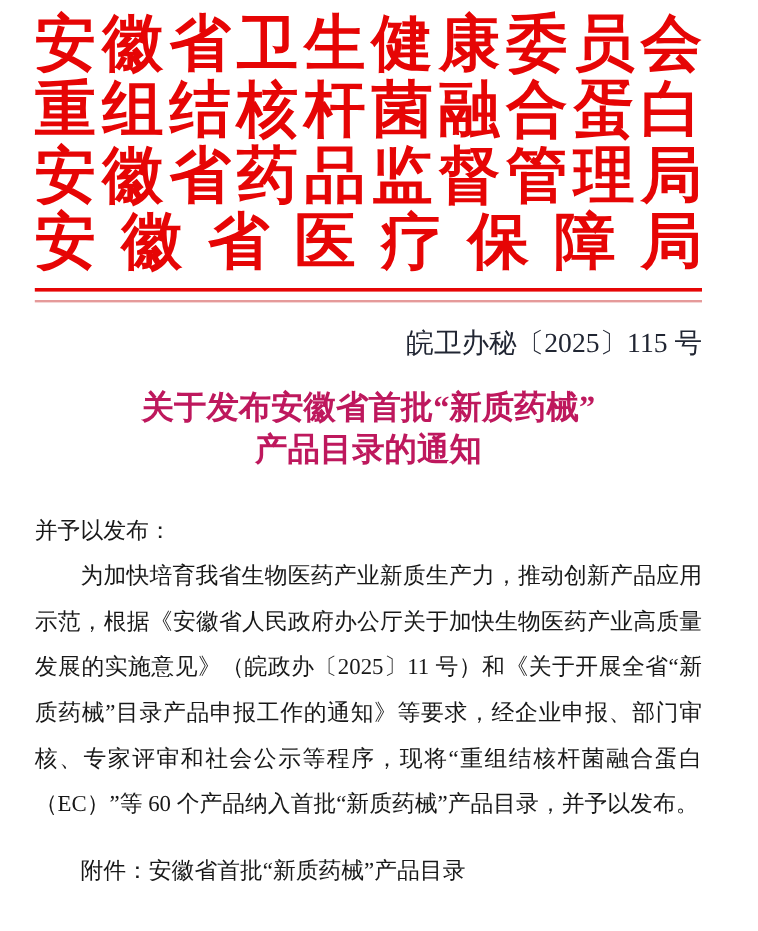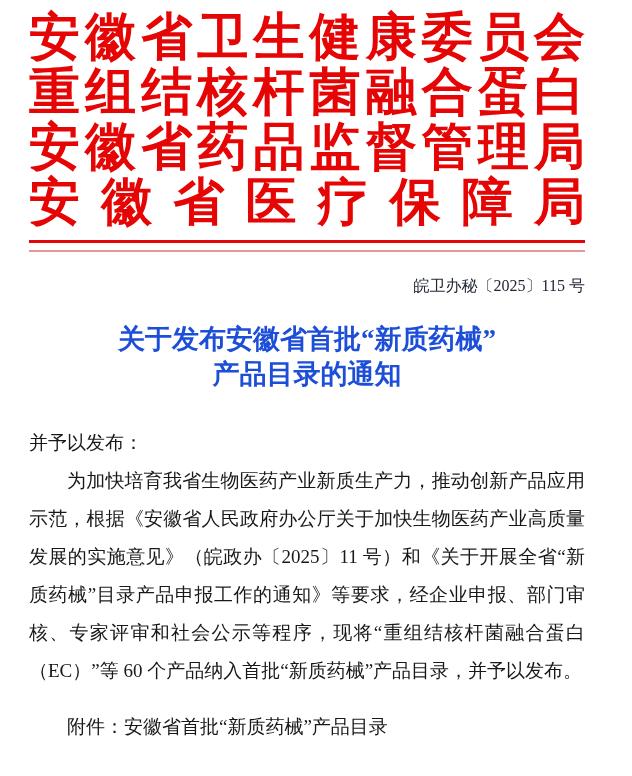--- a/index.html
+++ b/index.html
@@ -38,31 +38,31 @@
     background: #e60505;
   }
   .rule-thin {
     height: 2px;
     background: #e59a9a;
     margin-top: 7px;
   }
   .doc-number {
     margin-top: 22px;
     text-align: right;
-    font-size: 16px;
+    font-size: 23px;
     line-height: 24px;
     color: #212633;
   }
   .title {
     margin: 24px 0 0 0;
     text-align: center;
     font-weight: bold;
     font-size: 27px;
     line-height: 35px;
-    color: #1d4ed8;
+    color: #be185d;
   }
   .title-line {
     display: block;
   }
   .body-text {
     margin-top: 32px;
     font-size: 19px;
     line-height: 38px;
     text-align: justify;
     color: #181818;

